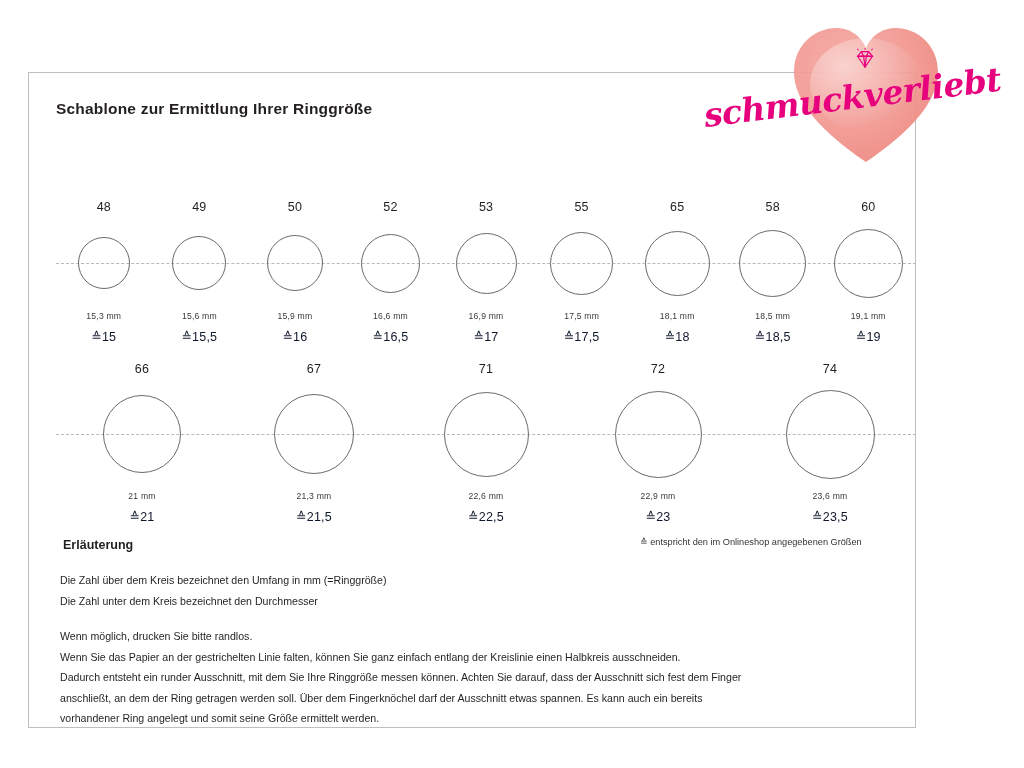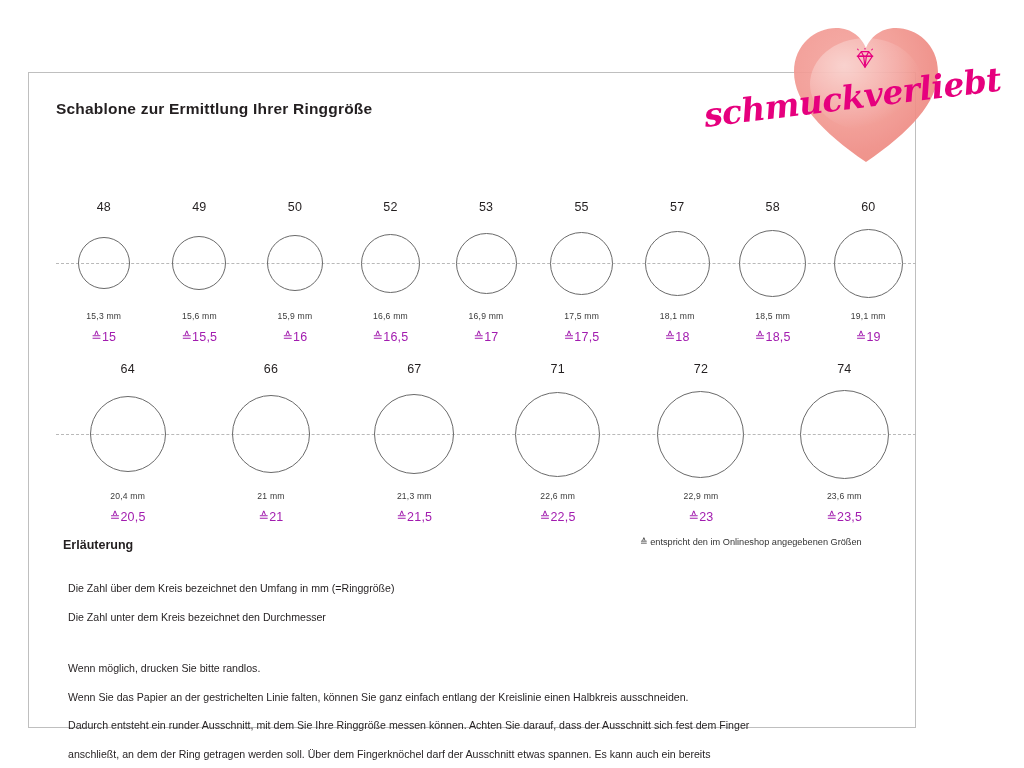--- a/index.html
+++ b/index.html
@@ -138,21 +138,21 @@
     box-sizing: border-box;
   }
   .cell .mm {
     font-size: 8.6px;
     color: #3a3a3a;
     margin-top: 5px;
     letter-spacing: 0.2px;
   }
   .cell .shop {
     font-size: 12.5px;
-    color: #a21caf;
+    color: #0f172a;
     margin-top: 8px;
     letter-spacing: 0.2px;
   }
 
   
   .footnote {
     position: absolute;
     left: 640px;
     top: 536px;
     font-size: 9.2px;
@@ -170,21 +170,21 @@
   .expl {
     position: absolute;
     left: 56px;
     top: 568px;
     width: 800px;
     font-size: 10.6px;
     line-height: 16.5px;
     color: #231f20;
   }
   .expl .gap { height: 11px; }
-  .expl p { margin: 12px; }
+  .expl p { margin: 4px; }
 </style>
 </head>
 <body>
 
 <div class="sheet"></div>
 
 <div class="title">Schablone zur Ermittlung Ihrer Ringgröße</div>
 
 <div class="logo">
   <div class="heart">
@@ -253,21 +253,21 @@
       </div>
       <div class="cell">
         <div class="size-top">55</div>
         <div class="circle-wrap">
           <div class="circle" style="width: 63px; height: 63px;"></div>
         </div>
         <div class="mm">17,5 mm</div>
         <div class="shop">≙17,5</div>
       </div>
       <div class="cell">
-        <div class="size-top">57</div>
+        <div class="size-top">65</div>
         <div class="circle-wrap">
           <div class="circle" style="width: 65px; height: 65px;"></div>
         </div>
         <div class="mm">18,1 mm</div>
         <div class="shop">≙18</div>
       </div>
       <div class="cell">
         <div class="size-top">58</div>
         <div class="circle-wrap">
           <div class="circle" style="width: 67px; height: 67px;"></div>
@@ -282,28 +282,20 @@
         </div>
         <div class="mm">19,1 mm</div>
         <div class="shop">≙19</div>
       </div>
     </div>
 </div>
 
 <div class="row row2">
   <div class="dashline"></div>
   <div class="cells" id="cells-2">
-      <div class="cell">
-        <div class="size-top">64</div>
-        <div class="circle-wrap">
-          <div class="circle" style="width: 76px; height: 76px;"></div>
-        </div>
-        <div class="mm">20,4 mm</div>
-        <div class="shop">≙20,5</div>
-      </div>
       <div class="cell">
         <div class="size-top">66</div>
         <div class="circle-wrap">
           <div class="circle" style="width: 78px; height: 78px;"></div>
         </div>
         <div class="mm">21 mm</div>
         <div class="shop">≙21</div>
       </div>
       <div class="cell">
         <div class="size-top">67</div>
@@ -344,13 +336,14 @@
 
 <div class="expl-title">Erläuterung</div>
 <div class="expl">
   <p>Die Zahl über dem Kreis bezeichnet den Umfang in mm (=Ringgröße)</p>
   <p>Die Zahl unter dem Kreis bezeichnet den Durchmesser</p>
   <div class="gap"></div>
   <p>Wenn möglich, drucken Sie bitte randlos.</p>
   <p>Wenn Sie das Papier an der gestrichelten Linie falten, können Sie ganz einfach entlang der Kreislinie einen Halbkreis ausschneiden.</p>
   <p>Dadurch entsteht ein runder Ausschnitt, mit dem Sie Ihre Ringgröße messen können. Achten Sie darauf, dass der Ausschnitt sich fest dem Finger</p>
   <p>anschließt, an dem der Ring getragen werden soll. Über dem Fingerknöchel darf der Ausschnitt etwas spannen. Es kann auch ein bereits</p>
+  <p>vorhandener Ring angelegt und somit seine Größe ermittelt werden.</p>
 </div>
 
 </body></html>

